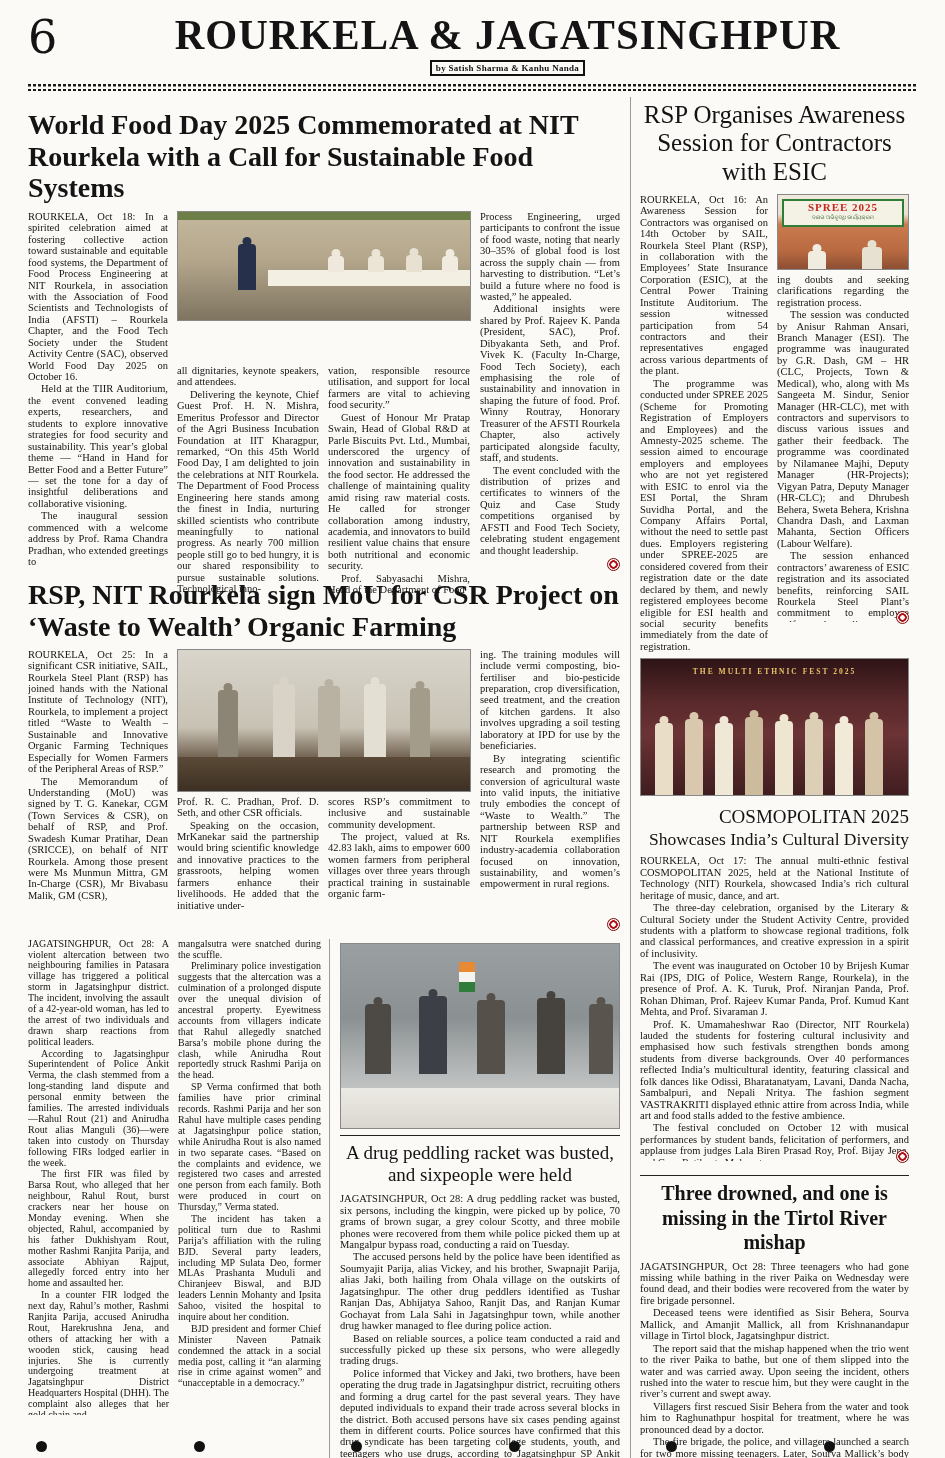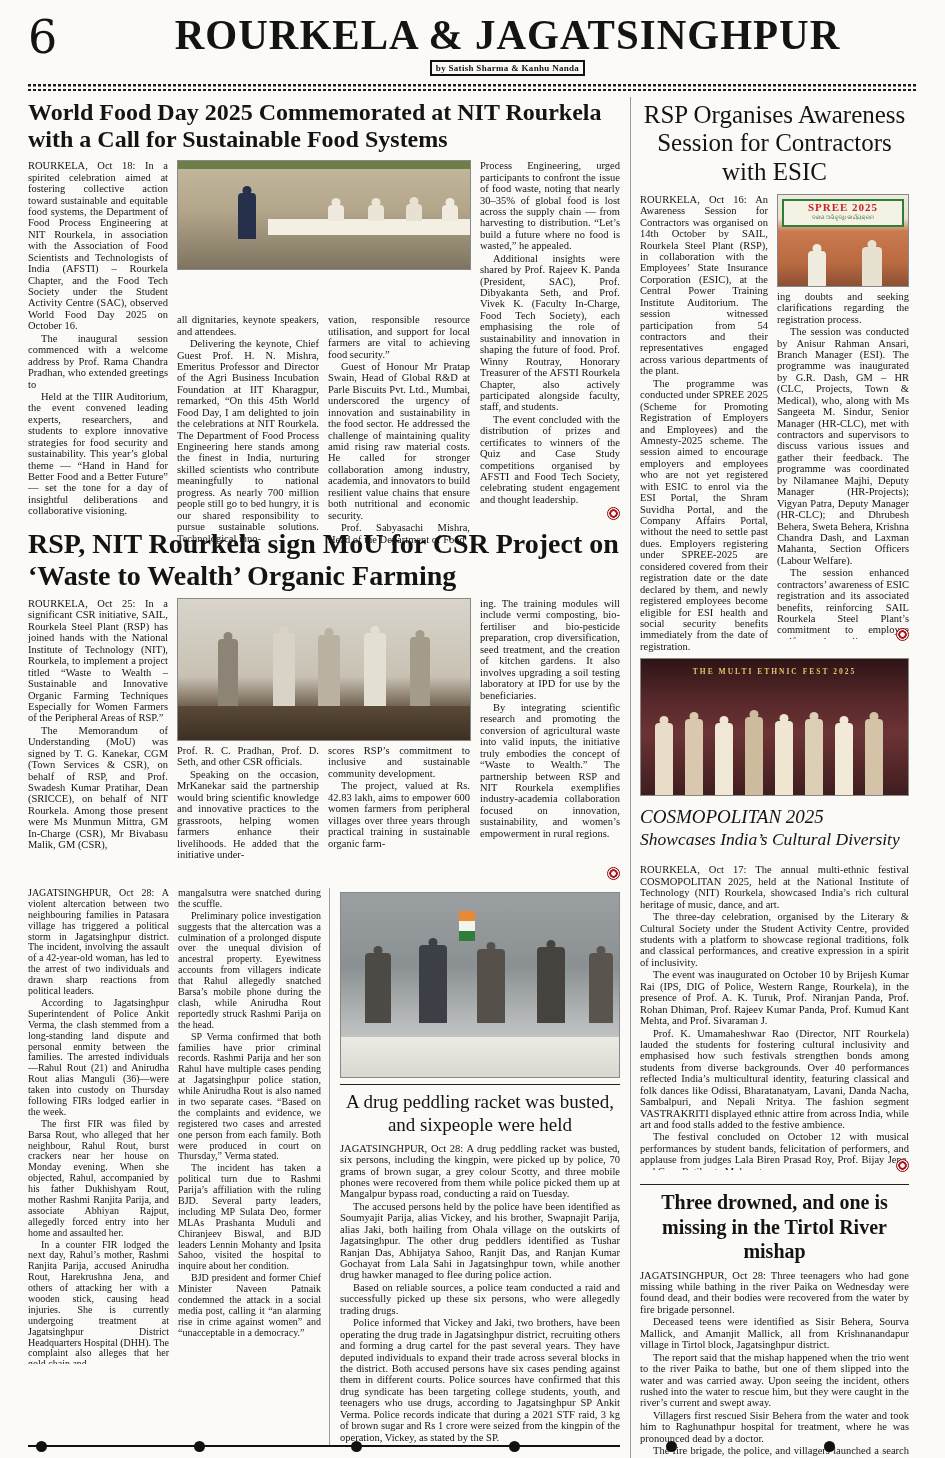--- a/index.html
+++ b/index.html
@@ -37,21 +37,21 @@
   .endbadge { display:inline-block; width:13px; height:13px; border-radius:50%;
     background:radial-gradient(circle at 50% 50%, #fff 0 2px, #b01116 2.5px 4px, #fdf3f3 4.5px 5.5px, #b01116 6px 100%);
     border:1px solid #7d0d10; }
   
   .photo { position:relative; overflow:hidden; border:1px solid #888; }
   .ph-strip { position:absolute; left:0; right:0; }
   .fig { position:absolute; border-radius:4px 4px 0 0; }
   .fig:before { content:""; position:absolute; left:50%; top:-7px; transform:translateX(-50%);
     width:9px; height:9px; border-radius:50%; background:inherit; }
   
-  .wfd-h { font-size:24px; line-height:1.13; margin:2px 0 7px 0; }
+  .wfd-h { font-size:28px; line-height:1.13; margin:12px 0 7px 0; }
   .wfd-row { height:358px; }
   .wfd-col { width:140px; }
   .wfd-mid { width:294px; }
   .wfd-photo { height:110px; margin-bottom:4px;
     background:linear-gradient(180deg,#c4b89e 0%,#b3a68b 45%,#9b8f78 70%,#7e745f 100%); }
   .wfd-sub { display:flex; gap:9px; }
   .wfd-sub .bodytext { width:142px; height:240px;margin-top:40px; }
   .wfd-col .bodytext { height:358px; }
   
   .mou-h { font-size:28px; line-height:1.14; margin:10px 0 6px 0; }
@@ -72,32 +72,32 @@
   .drug-h { font-size:19px; line-height:1.2; font-weight:400; text-align:center;
     border-top:1px solid #222; margin-top:6px; padding-top:6px; }
   .drug-body { height:302px; margin-top:6px; }
   
   .esic-h { font-size:25px; line-height:1.13; font-weight:400; text-align:center; margin:4px 0 8px 0;
     font-family:"Liberation Serif", serif; }
   .esic-row { height:458px; }
   .esic-c1 { width:128px; }
   .esic-c1 .bodytext { height:458px; }
   .esic-c2 { flex:1; }
-  .esic-photo { height:93px; margin-bottom:4px;
+  .esic-photo { height:76px; margin-bottom:4px;
     background:linear-gradient(180deg,#efeade 0%,#e8e2d2 26%,#c97a4e 40%,#b96a41 75%,#8c4f33 100%); }
   .esic-banner { position:absolute; top:4px; left:4px; right:4px; height:28px; background:#f4f2e4;
     border:2px solid #2f7d36; text-align:center; }
   .esic-banner .t1 { color:#c5261f; font-weight:700; font-size:11px; line-height:1.2; letter-spacing:1px; }
   .esic-banner .t2 { color:#2f5d2f; font-size:5.5px; line-height:1.1; }
   .esic-c2 .bodytext { height:348px; }
   .cosmo-photo { height:138px; margin-top:6px;
     background:linear-gradient(180deg,#2e1416 0%,#57282a 30%,#6c3335 55%,#3f1d1f 100%); }
   .cosmo-label { position:absolute; top:8px; left:0; right:0; text-align:center; color:#e8c36a;
     font-size:7.5px; letter-spacing:2px; font-weight:700; }
-  .cosmo-h { text-align:left; margin:10px 0 14px 0; font-weight:400;font-style:italic; }
+  .cosmo-h { text-align:right; margin:10px 0 5px 0; font-weight:400; }
   .cosmo-h .l1 { font-size:19px; line-height:1.2; }
   .cosmo-h .l2 { font-size:17.5px; line-height:1.25; }
   .cosmo-body { height:306px; margin-top:2px; }
   .drowned { border-top:1px solid #222; margin-top:8px; padding-top:5px; }
   .drowned-h { font-size:20px; line-height:1.22; font-weight:700; text-align:center; margin-bottom:6px; }
   .drowned-body { height:238px; }
   
   .footdots { position:absolute; left:36px; right:110px; bottom:6px; display:flex; justify-content:space-between; }
   .dot { width:11px; height:11px; border-radius:50%; background:#111; }
 </style>
@@ -118,22 +118,22 @@
   <div class="main">
 
     <div class="leftzone">
 
       <div>
         <div class="headline wfd-h">World Food Day 2025 Commemorated at NIT Rourkela with a Call for Sustainable Food Systems</div>
         <div class="cols wfd-row">
           <div class="wfd-col">
             <div class="bodytext">
                 <p>ROURKELA, Oct 18: In a spirited celebration aimed at fostering collective action toward sustainable and equitable food systems, the Department of Food Process Engineering at NIT Rourkela, in association with the Association of Food Scientists and Technologists of India (AFSTI) – Rourkela Chapter, and the Food Tech Society under the Student Activity Centre (SAC), observed World Food Day 2025 on October 16.</p>
+                <p>Held at the TIIR Auditorium, the event convened leading experts, researchers, and students to explore innovative strategies for food security and sustainability. This year’s global theme — “Hand in Hand for Better Food and a Better Future” — set the tone for a day of insightful deliberations and collaborative visioning.</p>
                 <p>The inaugural session commenced with a welcome address by Prof. Rama Chandra Pradhan, who extended greetings to</p>
-                <p>Held at the TIIR Auditorium, the event convened leading experts, researchers, and students to explore innovative strategies for food security and sustainability. This year’s global theme — “Hand in Hand for Better Food and a Better Future” — set the tone for a day of insightful deliberations and collaborative visioning.</p>
               </div>
           </div>
           <div class="wfd-mid">
             <div class="photo wfd-photo">
               <div class="ph-strip" style="top:58px;height:16px;background:#f3efe3;left:90px;"></div>
               <div class="fig" style="left:60px;top:32px;width:18px;height:46px;background:#27304a;"></div>
               <div class="fig" style="left:150px;top:44px;width:16px;height:16px;background:#efe9dd;"></div>
               <div class="fig" style="left:190px;top:44px;width:16px;height:16px;background:#ece5d6;"></div>
               <div class="fig" style="left:228px;top:43px;width:16px;height:17px;background:#e8e0d0;"></div>
               <div class="fig" style="left:264px;top:44px;width:16px;height:16px;background:#f0eadf;"></div>

